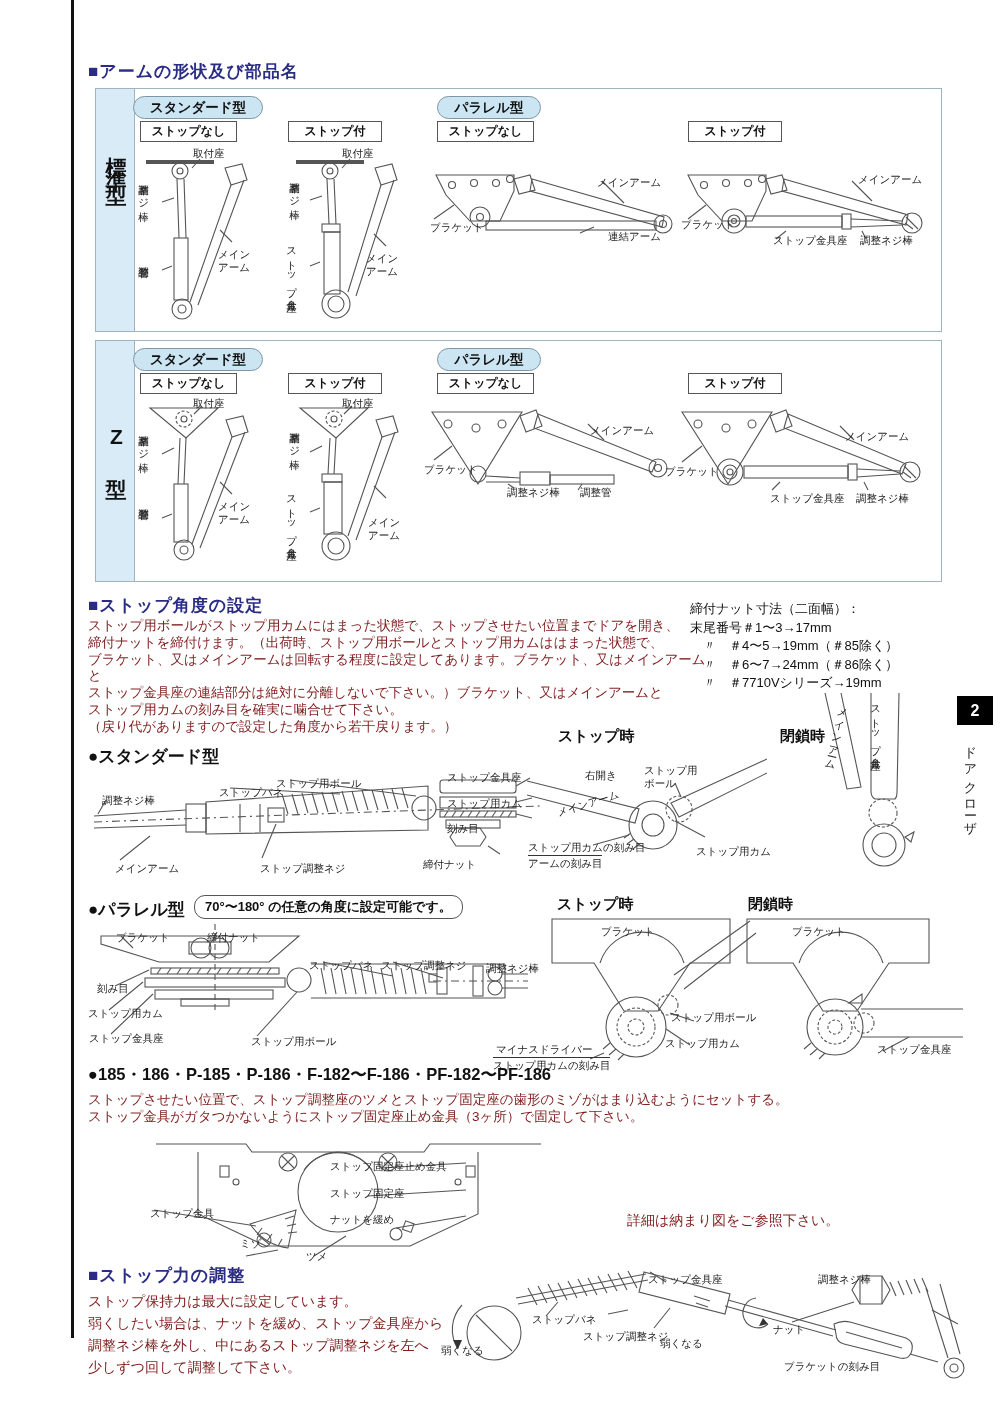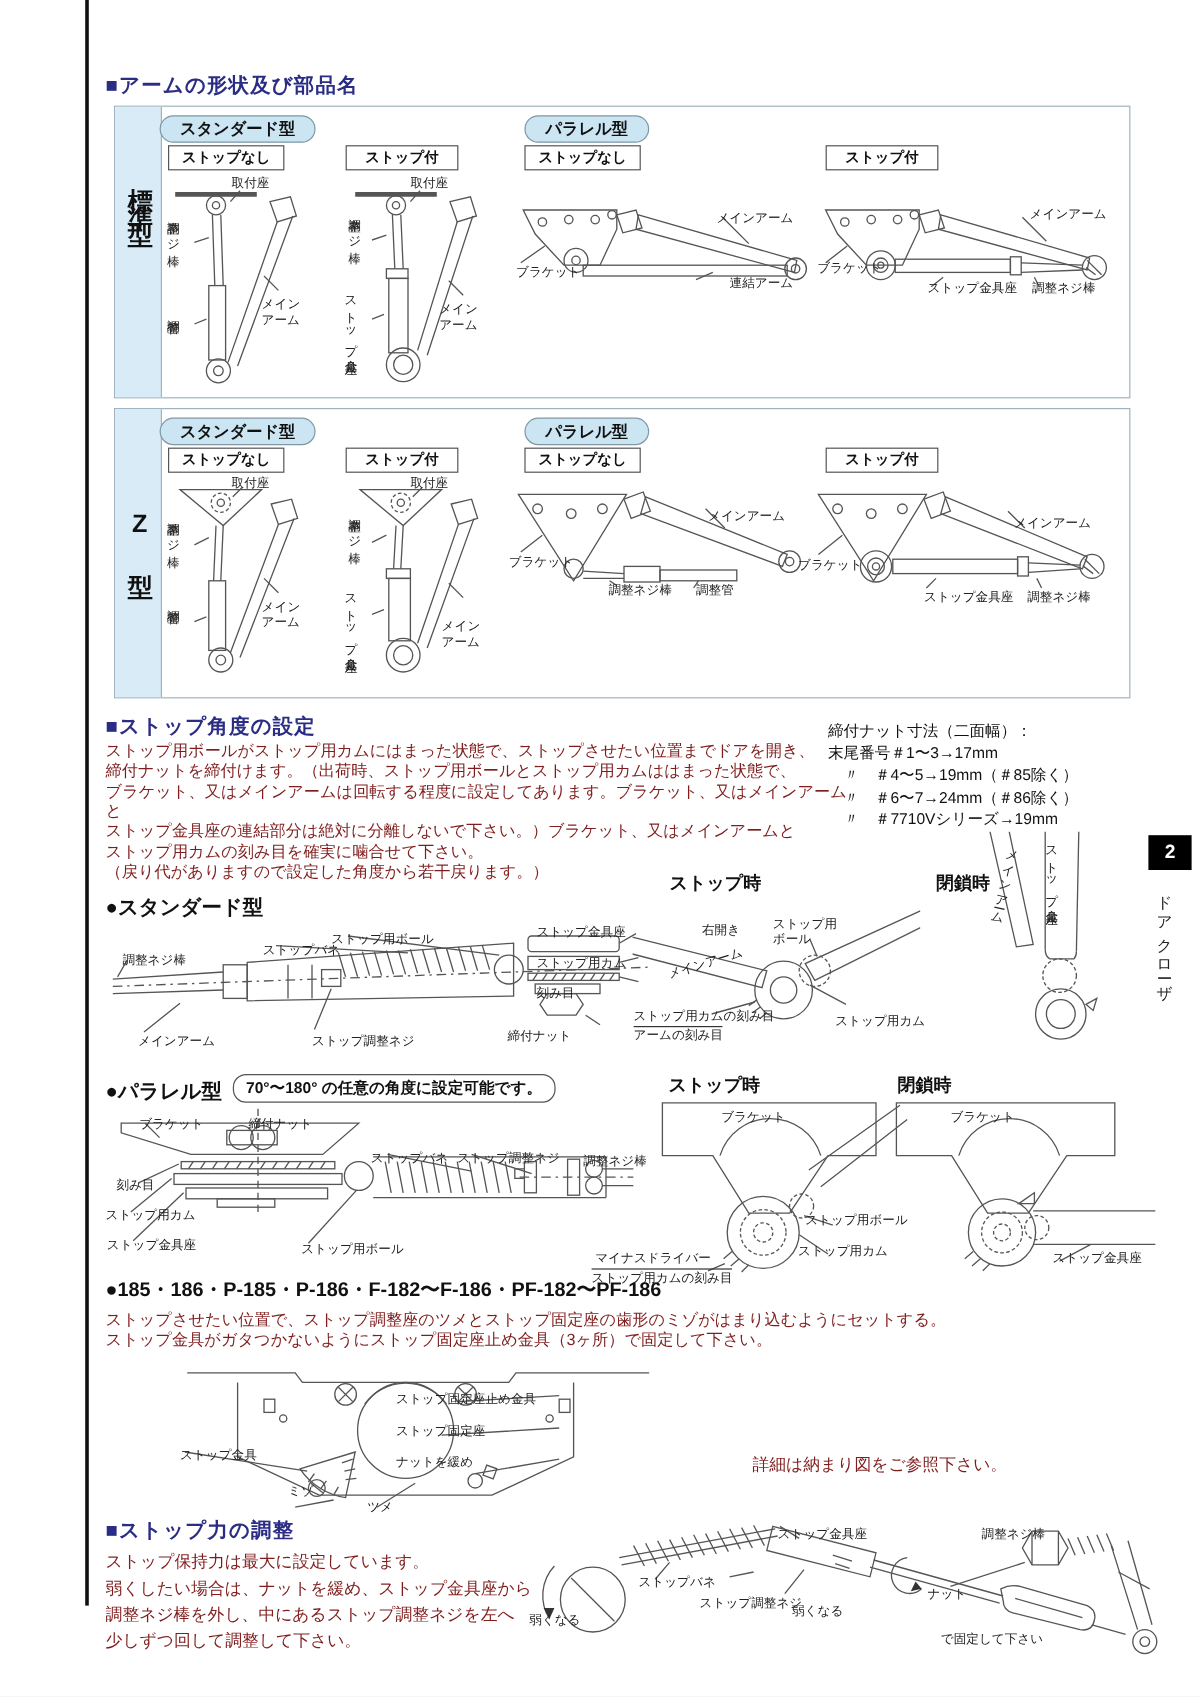--- a/index.html
+++ b/index.html
@@ -463,15 +463,15 @@
         <circle cx="456" cy="110" r="4"></circle>
     <path d="M60 44 L48 58 M168 24 L152 14 M130 52 L110 56 M172 50 L156 70 M356 44 L294 64 M434 52 L460 66 M412 96 L440 104"></path>
   </g>
     </svg>
   <div class="lbl" style="left:648px;top:1273px">ストップ金具座</div>
   <div class="lbl" style="left:818px;top:1273px">調整ネジ棒</div>
   <div class="lbl" style="left:532px;top:1313px">ストップバネ</div>
   <div class="lbl" style="left:583px;top:1330px">ストップ調整ネジ</div>
   <div class="lbl" style="left:660px;top:1337px">弱くなる</div>
   <div class="lbl" style="left:773px;top:1323px">ナット</div>
-  <div class="lbl" style="left:784px;top:1360px">で固定して下さい</div>
+  <div class="lbl" style="left:784px;top:1360px">ブラケットの刻み目</div>
 
 </div>
 
 </body></html>

